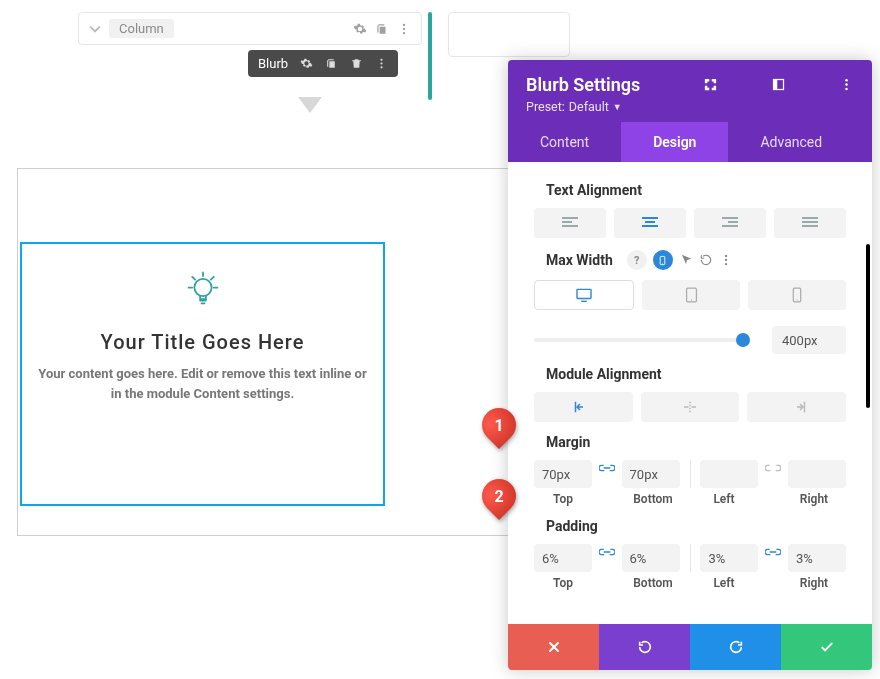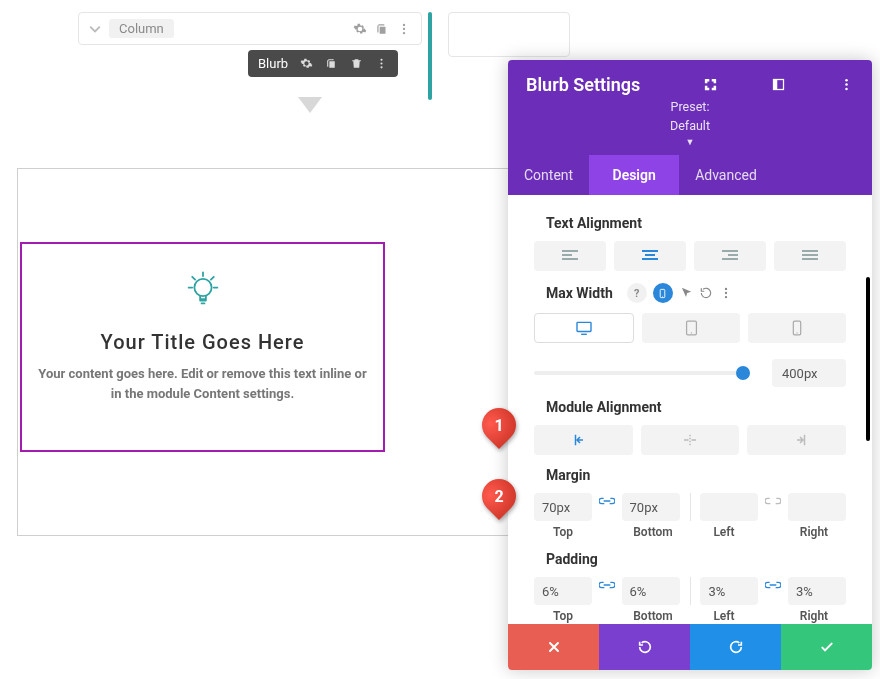--- a/index.html
+++ b/index.html
@@ -15,35 +15,35 @@
   .blurb-chip-wrap { position: absolute; left: 155px; top: 38px; margin-left: 15px; }
   .blurb-chip { background: #4a4a4a; color: #fff; border-radius: 4px; padding: 6px 10px; display: flex; align-items: center; gap: 12px; font-size: 13px; }
   .blurb-chip .tool-icon { color: #ddd; width: 13px; height: 13px; }
   .wireframe-bar { position: absolute; left: 350px; top: 0; width: 4px; height: 88px; background: #2ea3a3; border-radius: 2px; }
   .wire-col2 { position: absolute; left: 370px; top: 0; width: 122px; height: 45px; border: 1px solid #e5e5e5; border-radius: 4px; }
 
   .pointer-down { position: absolute; left: 298px; top: 97px; width: 0; height: 0; border-left: 12px solid transparent; border-right: 12px solid transparent; border-top: 16px solid #d8d8d8; }
 
   
   .preview-frame { position: absolute; left: 17px; top: 168px; width: 820px; height: 368px; border: 1px solid #cfcfcf; }
-  .blurb-preview { position: absolute; left: 20px; top: 242px; width: 365px; height: 210px; border: 2px solid #a21caf; padding: 22px 16px 10px; text-align: center; }
+  .blurb-preview { position: absolute; left: 20px; top: 242px; width: 365px; height: 264px; border: 2px solid #0ea5e9; padding: 22px 16px 10px; text-align: center; }
   .blurb-preview .bulb { width: 46px; height: 46px; margin: 0 auto 14px; color: #2ea3a3; }
   .blurb-preview h3 { font-size: 20px; font-weight: 500; color: #333; letter-spacing: 1px; margin-bottom: 10px; }
   .blurb-preview p { font-size: 13px; color: #777; line-height: 1.55; font-weight: bold; }
 
   
   .panel { position: absolute; left: 508px; top: 60px; width: 364px; height: 610px; background: #fff; box-shadow: 0 0 18px rgba(0,0,0,.22); border-radius: 4px; overflow: hidden; display: flex; flex-direction: column; }
   .panel-header { background: #6c2eb9; color: #fff; padding: 14px 18px 8px; }
   .panel-header .title-row { display: flex; align-items: center; gap: 39px; }
   .panel-header h2 { font-size: 18px; font-weight: 600; flex: 1; }
   .panel-header .hicon { width: 15px; height: 15px; margin-left: 14px; cursor: pointer; color: #fff; }
-  .panel-header .preset { font-size: 12.5px; opacity: .85; margin-top: 4px; display: flex; align-items: center; gap: 4px; flex-direction: column; }
+  .panel-header .preset { font-size: 12.5px; opacity: .85; margin-top: 4px; display: flex; align-items: center; gap: 4px; }
   .panel-header .preset .caret { font-size: 9px; }
   .tabs { display: flex; background: #6c2eb9; }
-  .tab { flex: 0 0 auto; padding: 12px 16px; font-size: 14px; color: #fff; opacity: .82; cursor: pointer; }
+  .tab { flex: 0 0 auto; padding: 12px 32px; font-size: 14px; color: #fff; opacity: .82; cursor: pointer; }
   .tab.active { background: #8e43e7; opacity: 1; font-weight: 600; }
   .tab.design { flex: 0 0 90px; text-align: center; }
   .tab.adv { flex: 0 0 110px; }
 
   .panel-body { padding: 20px 26px 6px; flex: 1; overflow: hidden; position: relative; }
   .panel-body::after { content:""; position:absolute; right:2px; top:82px; width:4px; height:164px; background:#000; border-radius:2px; }
   .section-label { font-size: 14px; font-weight: 700; color: #333; margin: 12px 12px 10px; display:flex; align-items:center; gap:8px;}
   .section-label:first-child { margin-top: 0; }
 
   .button-row { display: flex; gap: 8px; }

